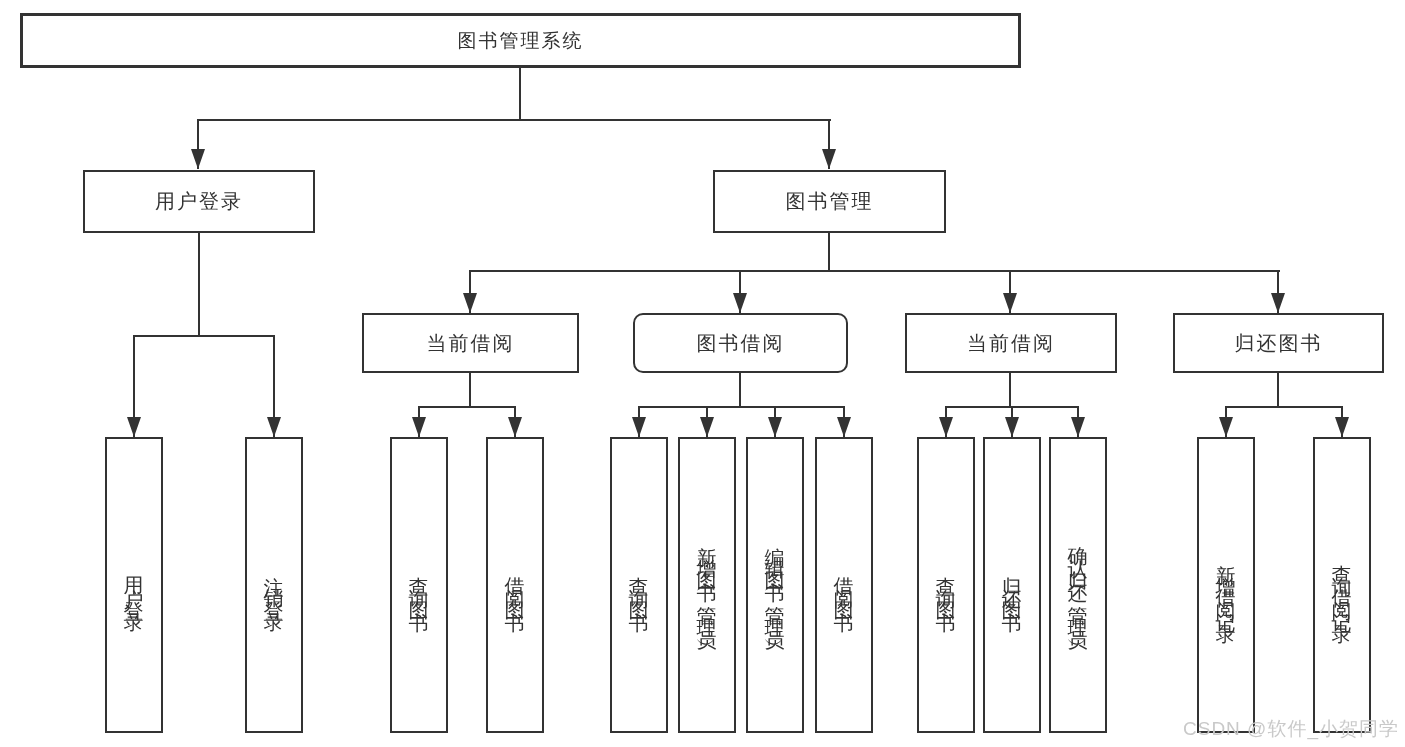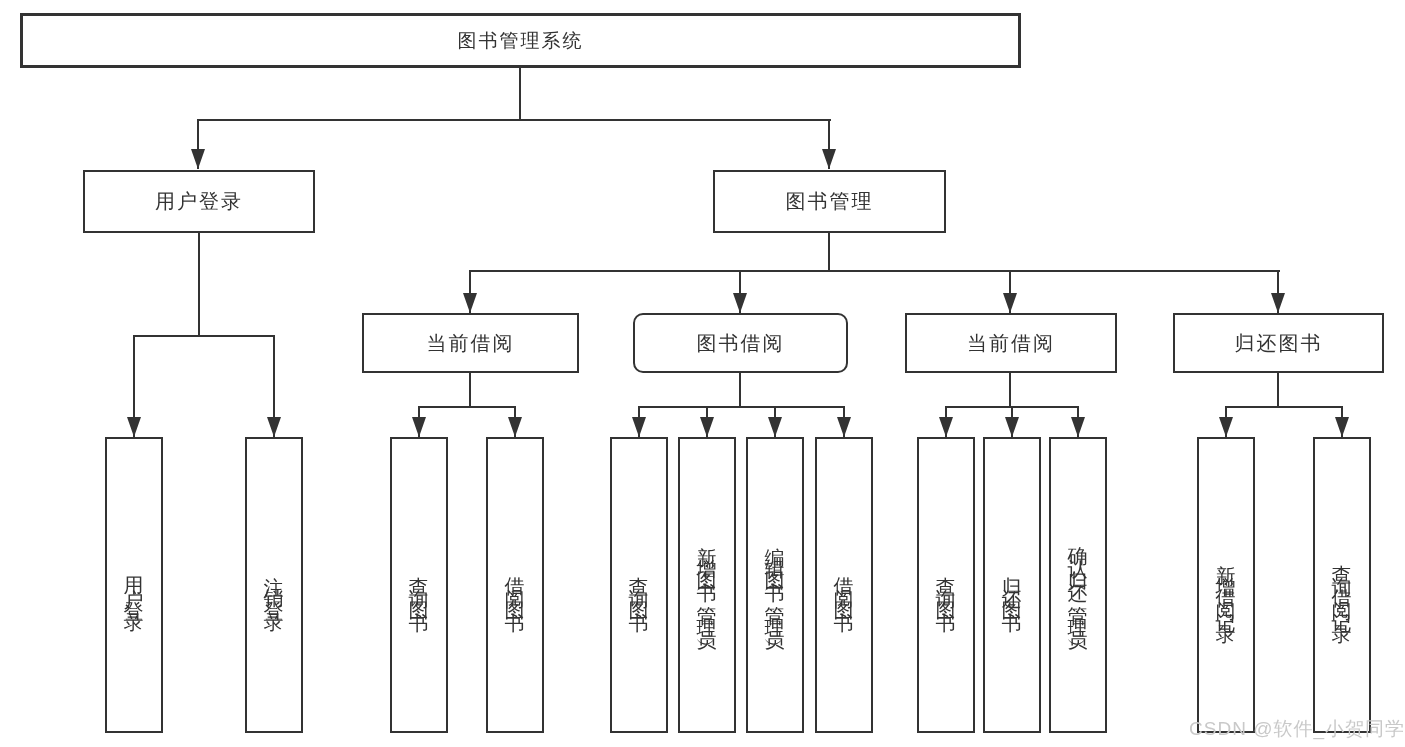--- a/index.html
+++ b/index.html
@@ -24,21 +24,21 @@
   
   .hline{position:absolute;height:2px;background:#333333;}
   .vline{position:absolute;width:2px;background:#333333;}
   .arrow{
     position:absolute;width:0;height:0;
     border-left:7px solid transparent;border-right:7px solid transparent;
     border-top:20px solid #333333;
   }
   .watermark{
     position:absolute;left:1183px;top:716px;width:222px;
-    font-size:19px;color:#c9c9c9;letter-spacing:1px;white-space:nowrap;z-index:5;text-align:right;
+    font-size:19px;color:#c9c9c9;letter-spacing:1px;white-space:nowrap;z-index:5;
   }
 </style>
 </head>
 <body>
 
 <div class="canvas">
 
   <div class="box root" style="left:20px;top:13px;width:1001px;height:55px;">
     <span>图书管理系统</span>
   </div>

